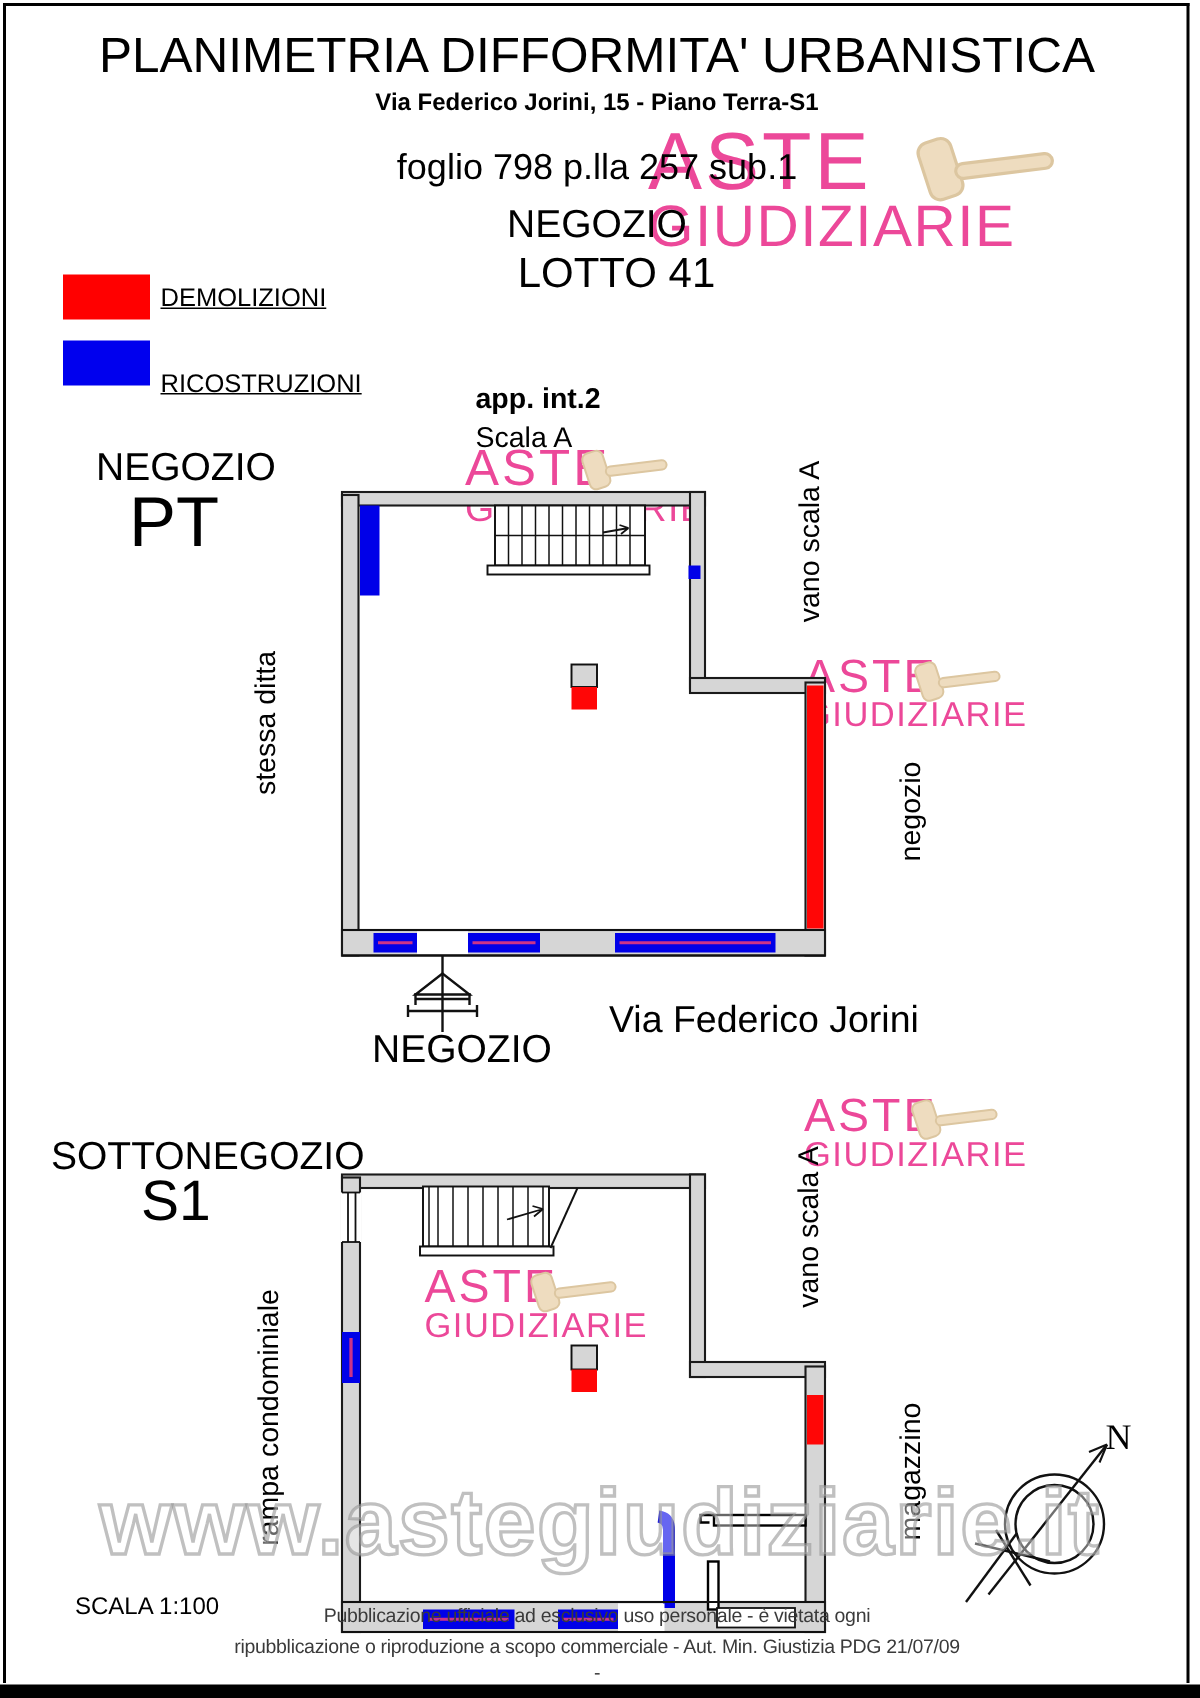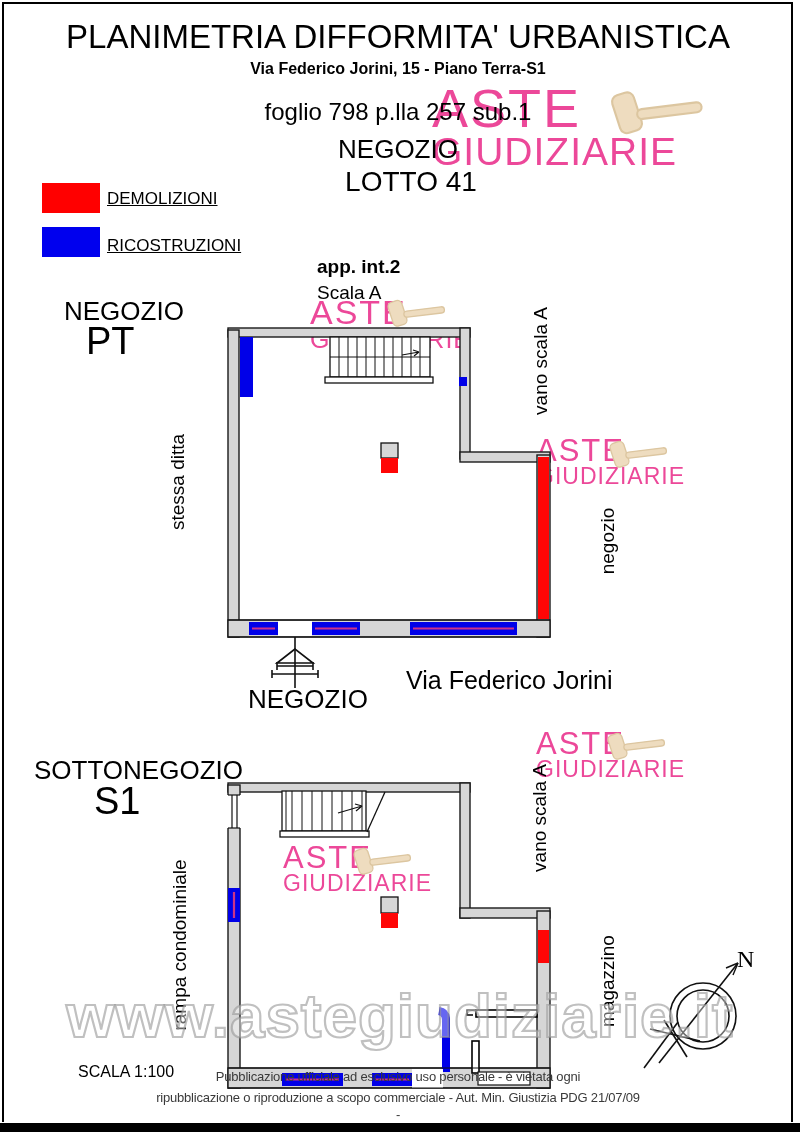--- a/index.html
+++ b/index.html
@@ -105,38 +105,38 @@
 
   <div class="ctr t-title">PLANIMETRIA DIFFORMITA' URBANISTICA</div>
   <div class="ctr t-addr">Via Federico Jorini, 15 - Piano Terra-S1</div>
   <div class="ctr t-cad">foglio 798 p.lla 257 sub.1</div>
   <div class="ctr t-unit">NEGOZIO</div>
   <div class="ctr t-lot">LOTTO 41</div>
 
   <div class="swatch swatch-red" style="left:42px;top:183px;"></div>
   <div class="abs legend-label" style="left:107px;top:189px;">DEMOLIZIONI</div>
   <div class="swatch swatch-blue" style="left:42px;top:227px;"></div>
-  <div class="abs legend-label" style="left:107px;top:236px;">RICOSTRUZIONI</div>
+  <div class="abs legend-label" style="left:107px;top:246px;">RICOSTRUZIONI</div>
 
   <div class="abs" style="left:317px;top:256px;font-size:19px;font-weight:bold;">app. int.2</div>
   <div class="abs" style="left:317px;top:282px;font-size:19px;">Scala A</div>
   <div class="abs" style="left:64px;top:296px;font-size:26px;">NEGOZIO</div>
-  <div class="abs" style="left:86px;top:320px;font-size:38px;">PT</div>
+  <div class="abs" style="left:86px;top:320px;font-size:47px;">PT</div>
   <div class="vlabel" style="left:541px;top:361px;">vano scala A</div>
   <div class="vlabel" style="left:178px;top:482px;">stessa ditta</div>
   <div class="vlabel" style="left:608px;top:541px;">negozio</div>
   <div class="abs" style="left:248px;top:684px;font-size:26px;">NEGOZIO</div>
   <div class="abs" style="left:406px;top:666px;font-size:25px;">Via Federico Jorini</div>
 
   <div class="abs" style="left:34px;top:755px;font-size:26px;">SOTTONEGOZIO</div>
   <div class="abs" style="left:94px;top:780px;font-size:38px;">S1</div>
   <div class="vlabel" style="left:540px;top:818px;">vano scala A</div>
   <div class="vlabel" style="left:180px;top:945px;">rampa condominiale</div>
   <div class="vlabel" style="left:608px;top:981px;">magazzino</div>
-  <div class="abs" style="left:50px;top:1063px;font-size:16px;margin-left:28px;">SCALA 1:100</div>
+  <div class="abs" style="left:50px;top:1063px;font-size:16px;">SCALA 1:100</div>
 
   <svg class="plan-layer" width="800" height="1132" viewBox="0 0 800 1132">
 
     <g>
       <g fill="#d6d6d6" stroke="#1a1a1a" stroke-width="1.4">
         <rect x="228" y="328" width="242" height="9"></rect>
         <rect x="228" y="330" width="11" height="307"></rect>
         <rect x="460" y="328" width="10" height="131"></rect>
         <rect x="460" y="452" width="90" height="10"></rect>
         <rect x="537" y="455" width="13" height="182"></rect>

